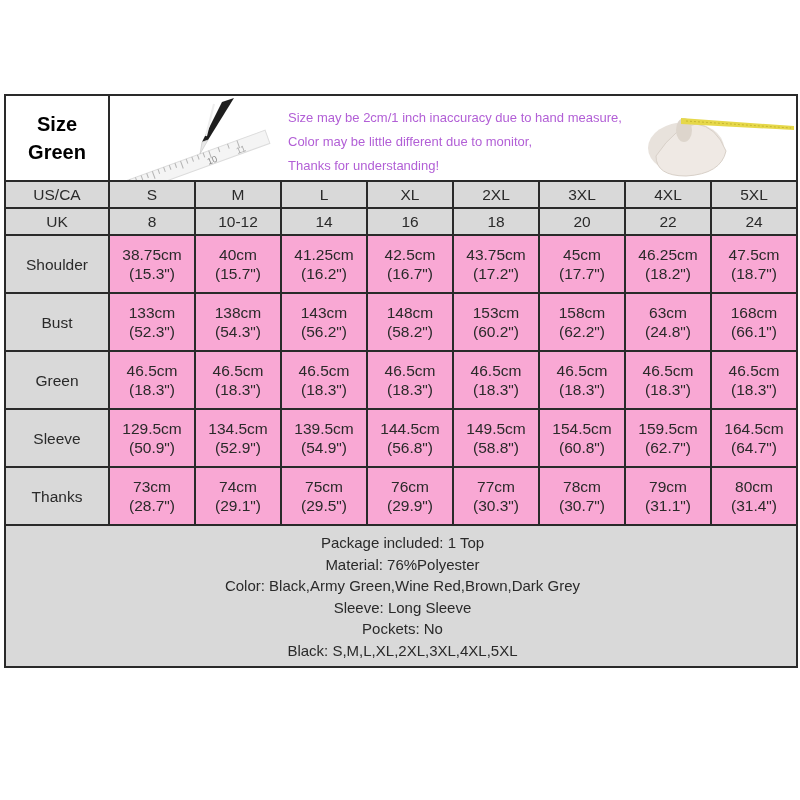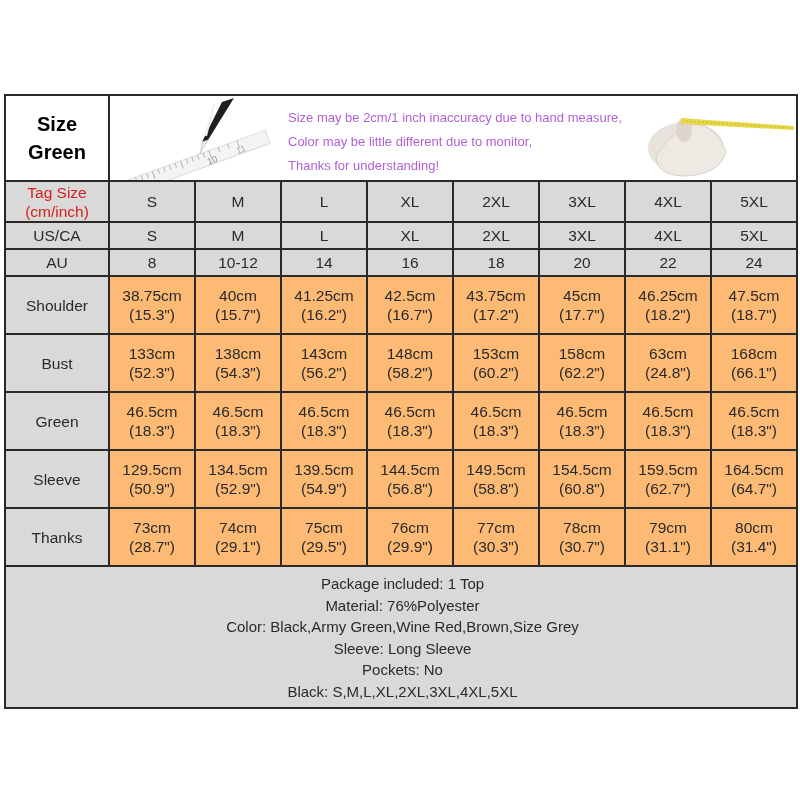--- a/index.html
+++ b/index.html
@@ -8,21 +8,21 @@
   table.chart { border-collapse: collapse; table-layout: fixed; width: 792px; }
   table.chart td { border: 2px solid #2a2a2a; text-align: center; vertical-align: middle; padding: 0; font-size: 15.5px; line-height: 19px; color: #2a2a2a; }
   col.label-col { width: 104px; }
   col.size-col { width: 86px; }
   tr.header-row td { height: 84px; background: #fff; }
   .title-cell { font-weight: bold; font-size: 20px !important; line-height: 28px !important; color: #000 !important; }
   .banner { position: relative; height: 84px; overflow: hidden; background: #fff; }
   .banner .notes { position: absolute; left: 178px; top: 10px; text-align: left; color: #b25fd6; font-size: 13px; line-height: 24px; }
   .banner .notes div { white-space: nowrap; }
   .grey { background: #d9d9d9; }
-  .white { background: #fdba74; }
+  .white { background: #f9a8d4; }
   tr.tag-row td { height: 39px; }
   tr.short-row td { height: 25px; }
   tr.measure-row td { height: 56px; }
   .tag-label { color: #d62020 !important; font-size: 15px; line-height: 19px; }
   .footer-cell { background: #d9d9d9; text-align: right; padding: 6px 0 4px 3px !important; height: 123px; vertical-align: top !important; font-size: 15px !important; line-height: 21.6px !important; }
   .footer-cell div { white-space: nowrap; }
   .icon { position: absolute; }
 </style>
 </head>
 <body>
@@ -86,47 +86,33 @@
             <svg class="icon" style="right:0;top:0" width="170" height="84" viewBox="0 0 170 84">
               <ellipse cx="60" cy="52" rx="38" ry="26" fill="#e8e2dc"></ellipse>
               <path d="M30 60 Q50 30 70 28 Q90 30 100 55 Q95 78 60 80 Q30 80 30 60 Z" fill="#efe9e4" stroke="#d8d0c8"></path>
               <ellipse cx="58" cy="34" rx="8" ry="12" fill="#ddd5cc"></ellipse>
               <polygon points="55,22 168,30 168,34 55,28" fill="#e6d84a"></polygon>
               <line x1="60" y1="25" x2="165" y2="32" stroke="#bfae2a" stroke-width="0.8" stroke-dasharray="2 2"></line>
             </svg>
           </div>
         </td>
       </tr>
-    <tr class="tag-row">
-          <td class="grey tag-label">
-            <div>Tag Size</div>
-            <div>(cm/inch)</div>
-          </td>
-          <td class="grey">S</td>
-          <td class="grey">M</td>
-          <td class="grey">L</td>
-          <td class="grey">XL</td>
-          <td class="grey">2XL</td>
-          <td class="grey">3XL</td>
-          <td class="grey">4XL</td>
-          <td class="grey">5XL</td>
-        </tr>
         <tr class="short-row">
           <td class="grey">US/CA</td>
           <td class="grey">S</td>
           <td class="grey">M</td>
           <td class="grey">L</td>
           <td class="grey">XL</td>
           <td class="grey">2XL</td>
           <td class="grey">3XL</td>
           <td class="grey">4XL</td>
           <td class="grey">5XL</td>
         </tr>
         <tr class="short-row">
-          <td class="grey">AU</td>
+          <td class="grey">UK</td>
           <td class="grey">8</td>
           <td class="grey">10-12</td>
           <td class="grey">14</td>
           <td class="grey">16</td>
           <td class="grey">18</td>
           <td class="grey">20</td>
           <td class="grey">22</td>
           <td class="grey">24</td>
         </tr>
         <tr class="measure-row">
@@ -301,21 +287,21 @@
           </td>
           <td class="white">
             <div>80cm</div>
             <div>(31.4")</div>
           </td>
         </tr>
         <tr>
           <td class="footer-cell" colspan="9">
             <div>Package included: 1 Top</div>
             <div>Material: 76%Polyester</div>
-            <div>Color: Black,Army  Green,Wine Red,Brown,Size Grey</div>
+            <div>Color: Black,Army  Green,Wine Red,Brown,Dark Grey</div>
             <div>Sleeve: Long Sleeve</div>
             <div>Pockets: No</div>
             <div>Black: S,M,L,XL,2XL,3XL,4XL,5XL</div>
           </td>
         </tr>
       </tbody>
   </table>
 </div>
 
 </body></html>

